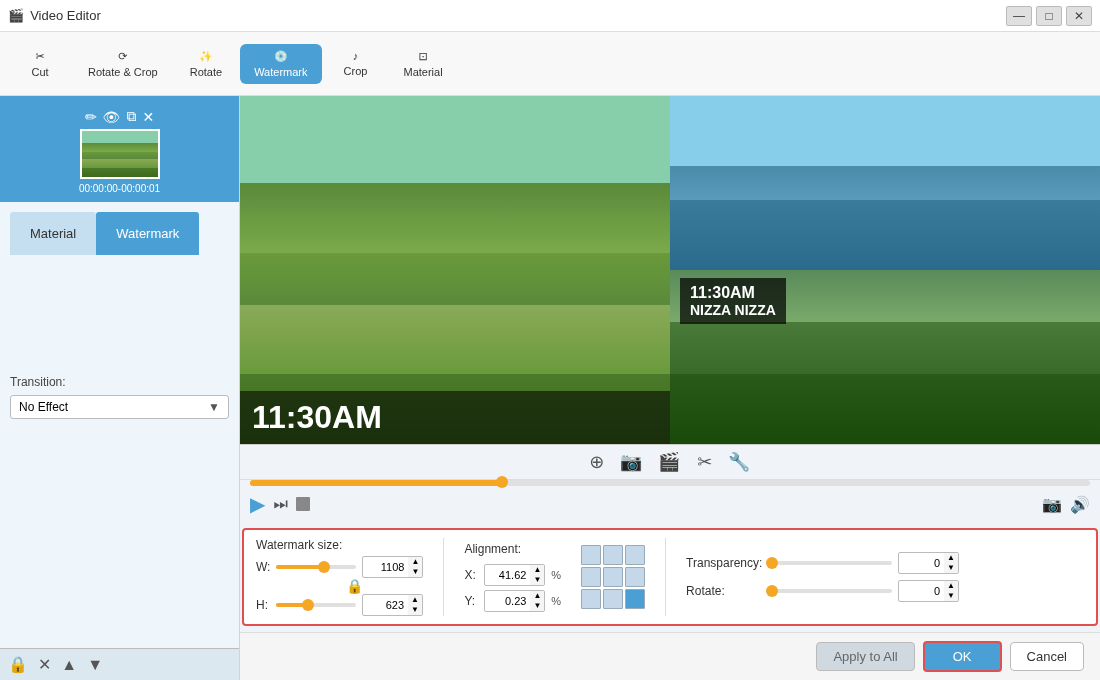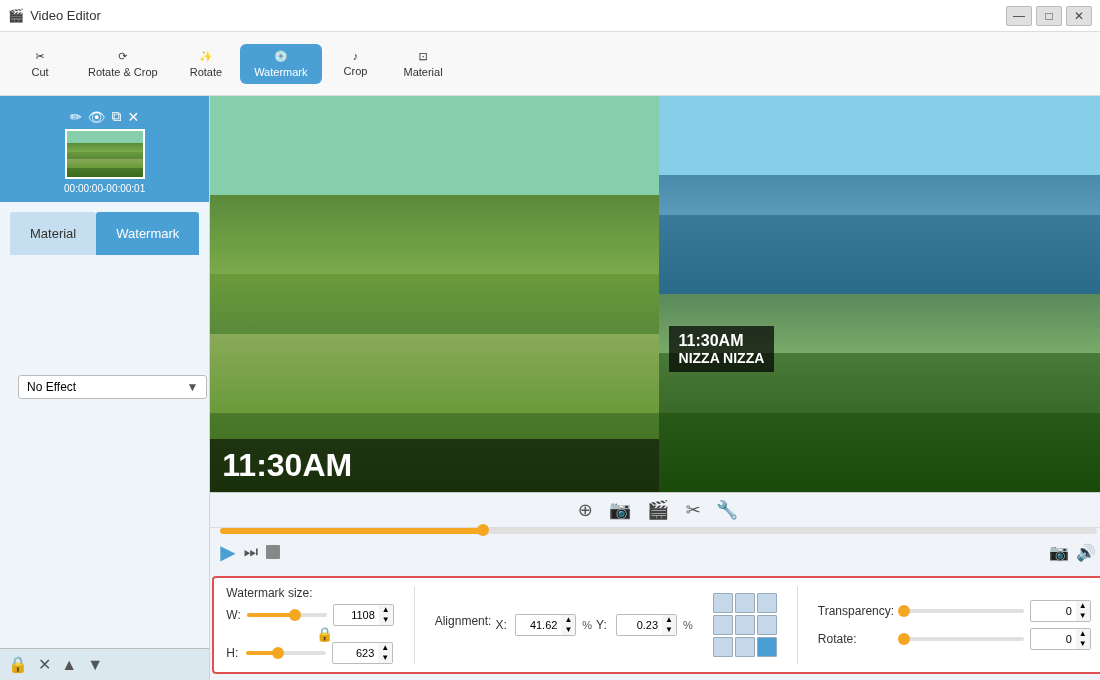--- a/index.html
+++ b/index.html
@@ -62,21 +62,21 @@
     .tab-btn {
       padding: 14px 20px; border: none; cursor: pointer; font-size: 13px;
       background: #c5dff0; color: #333; border-radius: 3px 3px 0 0;
     }
     .tab-btn.active { background: #4a9fd4; color: white; }
 
     .transition-label { font-size: 12px; color: #444; margin-bottom: 6px; }
     .transition-select {
       display: flex; align-items: center; gap: 4px;
       border: 1px solid #bbb; background: white; padding: 4px 8px;
-      border-radius: 3px; cursor: pointer; font-size: 12px; width: 100%; margin-left: 8px;
+      border-radius: 3px; cursor: pointer; font-size: 12px; width: 100%;
     }
     .transition-select-text { flex: 1; }
     .transition-arrow { color: #555; }
 
     
     .video-area {
       flex: 1; display: flex; flex-direction: column; background: #1a1a2e;
     }
     .video-preview { flex: 1; position: relative; overflow: hidden; background: #000; }
     .video-split {
@@ -136,21 +136,21 @@
     .slider-fill { height: 4px; background: #f5a623; border-radius: 2px 0 0 2px; width: 60%; }
     .slider-thumb { width: 12px; height: 12px; background: #f5a623; border-radius: 50%; position: absolute; left: 60%; transform: translateX(-50%); }
     .wm-number-input {
       display: flex; align-items: center; border: 1px solid #bbb; border-radius: 2px; overflow: hidden;
     }
     .wm-number { width: 45px; border: none; outline: none; font-size: 11px; padding: 2px 4px; text-align: right; }
     .wm-arrows { display: flex; flex-direction: column; }
     .wm-arrow { font-size: 8px; background: #f5f5f5; border: none; cursor: pointer; padding: 1px 3px; line-height: 1; }
     .wm-section-title { font-size: 12px; color: #333; margin-bottom: 4px; font-weight: 500; }
 
-    .align-section { display: flex; flex-direction: row; gap: 4px; }
+    .align-section { display: flex; flex-direction: column; gap: 4px; }
     .align-grid { display: grid; grid-template-columns: repeat(3, 20px); gap: 2px; }
     .align-cell {
       width: 20px; height: 20px; background: #c5d8ea; border: 1px solid #9ab; 
       cursor: pointer; border-radius: 1px;
     }
     .align-cell.active { background: #4a9fd4; }
 
     .transparency-section { display: flex; flex-direction: column; gap: 6px; }
     .tr-row { display: flex; align-items: center; gap: 6px; }
     .tr-label { font-size: 12px; color: #333; min-width: 80px; }
@@ -259,20 +259,21 @@
       <span class="clip-time">00:00:00-00:00:01</span>
     </div>
 
     <div class="sidebar-content">
       <div class="tab-row">
         <button class="tab-btn">Material</button>
         <button class="tab-btn active">Watermark</button>
       </div>
 
       <div style="margin-top: 120px;">
+        <div class="transition-label">Transition:</div>
         <div class="transition-select">
           <span class="transition-select-text">No Effect</span>
           <span class="transition-arrow">▼</span>
         </div>
       </div>
     </div>
 
     <div style="display:flex; align-items:center; padding: 6px 8px; gap: 10px; background: #dce8f0; border-top: 1px solid #bbb;">
       <button style="font-size:16px; background:none; border:none; cursor:pointer; color:#555;">🔒</button>
       <button style="font-size:16px; background:none; border:none; cursor:pointer; color:#555;">✕</button>
@@ -445,14 +446,19 @@
               <div class="wm-arrows">
                 <button class="wm-arrow">▲</button>
                 <button class="wm-arrow">▼</button>
               </div>
             </div>
           </div>
         </div>
       </div>
     </div>
 
+    <div class="bottom-bar">
+      <button class="btn-apply">Apply to All</button>
+      <button class="btn-ok">OK</button>
+      <button class="btn-cancel">Cancel</button>
+    </div>
   </div>
 </div>
 
 </body></html>

